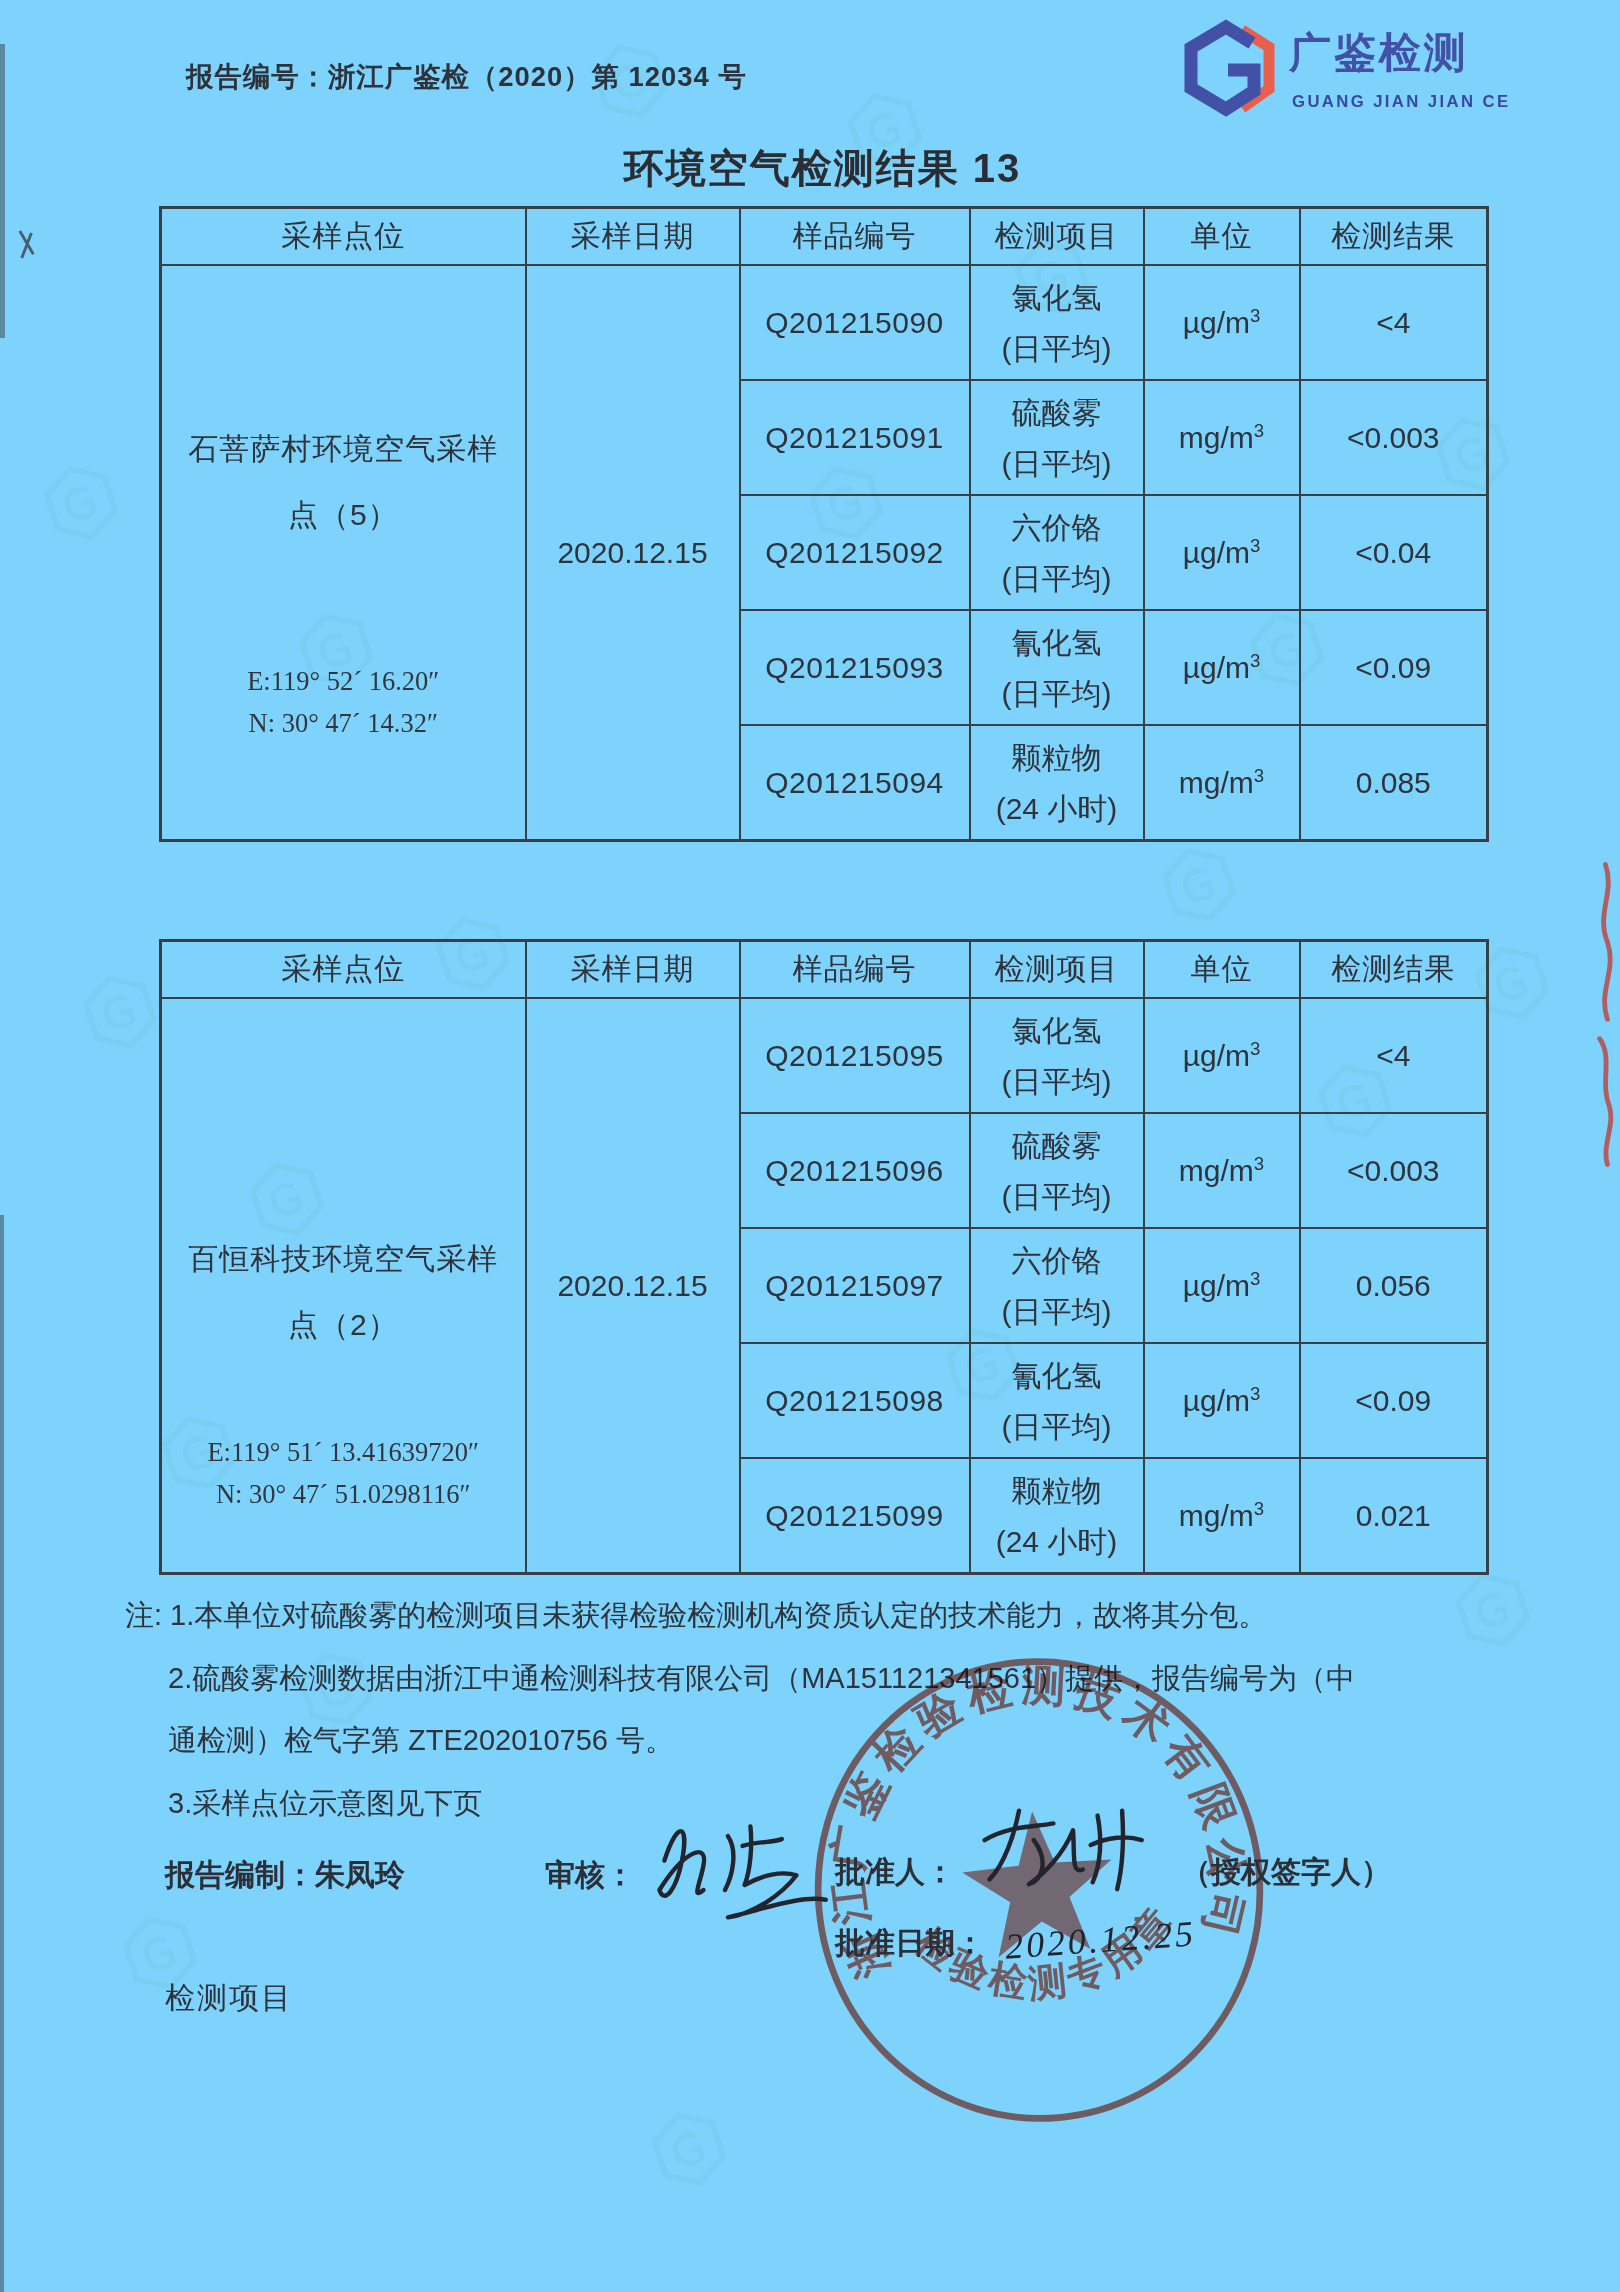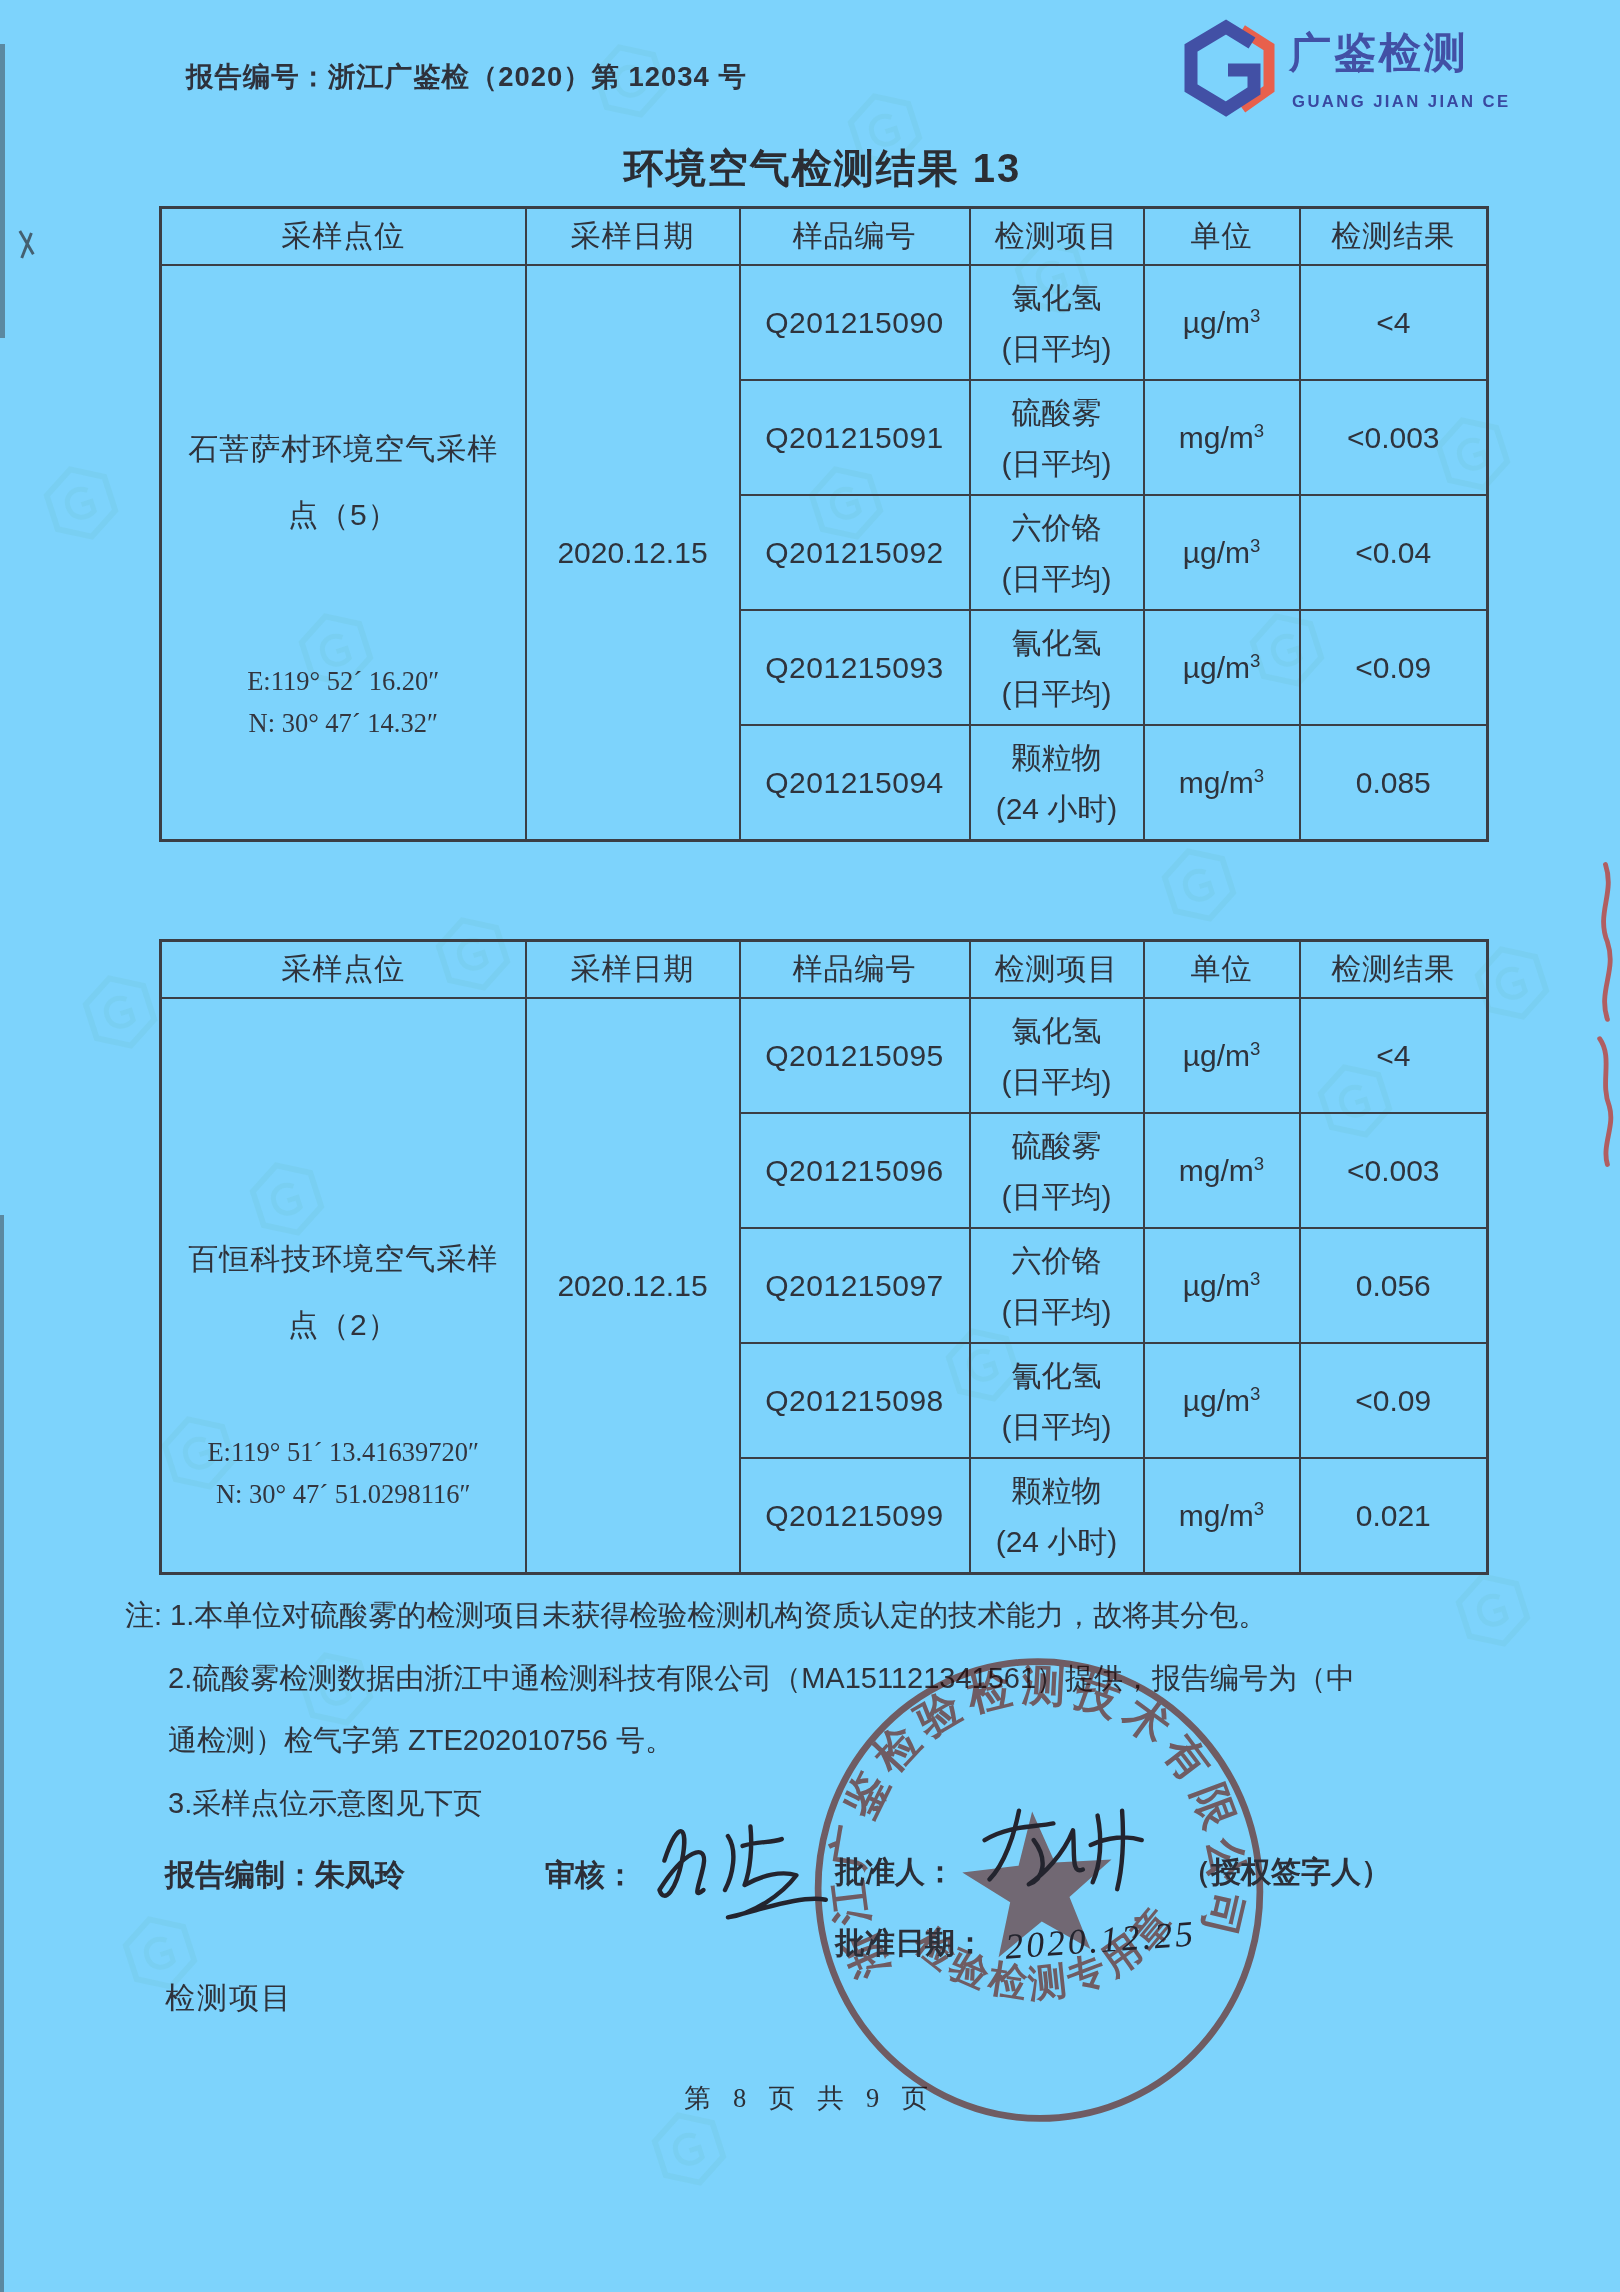--- a/index.html
+++ b/index.html
@@ -328,16 +328,15 @@
     <path class="sig" d="M20,55 C45,40 70,42 90,38 M55,25 C50,50 40,80 25,95 M70,55 C85,75 80,95 65,100 C80,90 100,70 110,45 C112,70 108,90 120,85"></path>
     <path class="sig" d="M135,30 C140,55 138,80 130,98 M128,60 C145,52 165,50 180,55 M160,25 C162,55 160,85 155,105"></path>
   </svg>
   <div class="abs b31" style="left:1181px;top:1852px;z-index:4">（授权签字人）</div>
 
   <div class="abs b31" style="left:835px;top:1923px;z-index:4">批准日期：</div>
   <div class="abs hand-date" style="left:1005px;top:1919px;z-index:4">2020.12.25</div>
 
   <div class="abs belowblank">检测项目</div>
 
-  <div class="abs footer">第 8 页 共 9 页</div>
 
 </div>
 
 
 </body></html>

